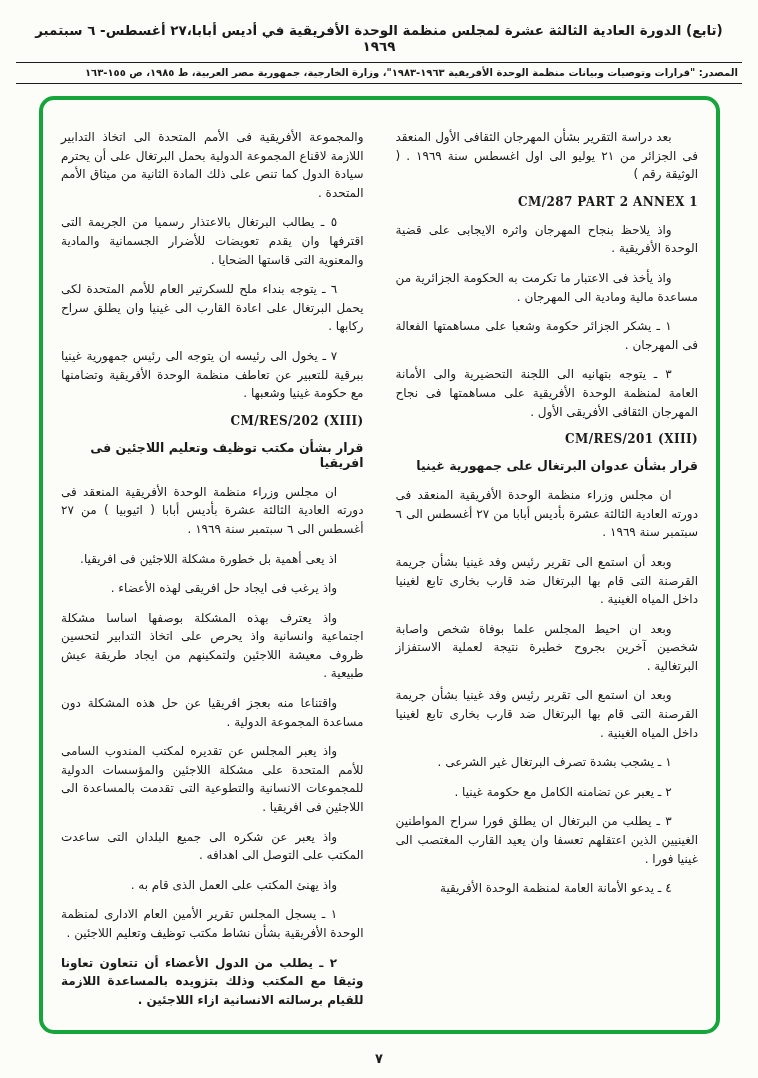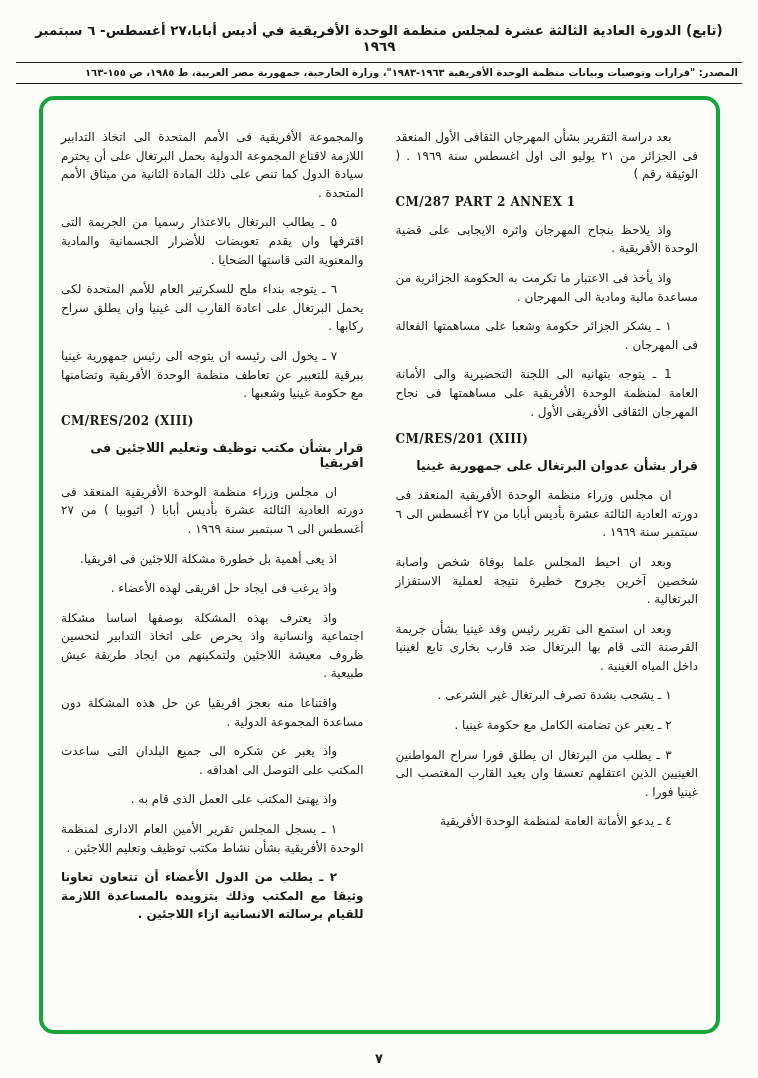--- a/index.html
+++ b/index.html
@@ -58,21 +58,21 @@
     font-size: 12px;
     line-height: 1.55;
     margin: 0 0 11px;
     text-indent: 2.2em;
   }
   .para.no-indent { text-indent: 0; }
   .para.bold { font-weight: bold; }
 
   .code {
     direction: ltr;
-    text-align: left;
+    text-align: right;
     font-family: "DejaVu Serif", serif;
     font-weight: bold;
     font-size: 12px;
     letter-spacing: 0.4px;
     margin: 2px 0 12px;
   }
   .heading {
     direction: rtl;
     text-align: right;
     font-weight: bold;
@@ -102,44 +102,46 @@
   </header>
 
   <main class="doc-frame">
 
     <section class="col">
       <p class="para">بعد دراسة التقرير بشأن المهرجان الثقافى الأول المنعقد فى الجزائر من ٢١ يوليو الى اول اغسطس سنة ١٩٦٩ . ( الوثيقة رقم )</p>
       <div class="code">CM/287 PART 2 ANNEX 1</div>
       <p class="para">واذ يلاحظ بنجاح المهرجان واثره الايجابى على قضية الوحدة الأفريقية .</p>
       <p class="para">واذ يأخذ فى الاعتبار ما تكرمت به الحكومة الجزائرية من مساعدة مالية ومادية الى المهرجان .</p>
       <p class="para">١ ـ يشكر الجزائر حكومة وشعبا على مساهمتها الفعالة فى المهرجان .</p>
-      <p class="para">1 ـ يتوجه بتهانيه الى اللجنة التحضيرية والى الأمانة العامة لمنظمة الوحدة الأفريقية على مساهمتها فى نجاح المهرجان الثقافى الأفريقى الأول .</p>
+      <p class="para">٣ ـ يتوجه بتهانيه الى اللجنة التحضيرية والى الأمانة العامة لمنظمة الوحدة الأفريقية على مساهمتها فى نجاح المهرجان الثقافى الأفريقى الأول .</p>
       <div class="code">CM/RES/201  (XIII)</div>
       <h3 class="heading">قرار بشأن عدوان البرتغال على جمهورية غينيا</h3>
       <p class="para">ان مجلس وزراء منظمة الوحدة الأفريقية المنعقد فى دورته العادية الثالثة عشرة بأديس أبابا من ٢٧ أغسطس الى ٦ سبتمبر سنة ١٩٦٩ .</p>
+      <p class="para">وبعد أن استمع الى تقرير رئيس وفد غينيا بشأن جريمة القرصنة التى قام بها البرتغال ضد قارب بخارى تابع لغينيا داخل المياه الغينية .</p>
       <p class="para">وبعد ان احيط المجلس علما بوفاة شخص واصابة شخصين آخرين بجروح خطيرة نتيجة لعملية الاستفزاز البرتغالية .</p>
       <p class="para">وبعد ان استمع الى تقرير رئيس وفد غينيا بشأن جريمة القرصنة التى قام بها البرتغال ضد قارب بخارى تابع لغينيا داخل المياه الغينية .</p>
       <p class="para">١ ـ يشجب بشدة تصرف البرتغال غير الشرعى .</p>
       <p class="para">٢ ـ يعبر عن تضامنه الكامل مع حكومة غينيا .</p>
       <p class="para">٣ ـ يطلب من البرتغال ان يطلق فورا سراح المواطنين الغينيين الذين اعتقلهم تعسفا وان يعيد القارب المغتصب الى غينيا فورا .</p>
       <p class="para">٤ ـ يدعو الأمانة العامة لمنظمة الوحدة الأفريقية</p>
     </section>
 
     <section class="col">
       <p class="para no-indent">والمجموعة الأفريقية فى الأمم المتحدة الى اتخاذ التدابير اللازمة لاقناع المجموعة الدولية بحمل البرتغال على أن يحترم سيادة الدول كما تنص على ذلك المادة الثانية من ميثاق الأمم المتحدة .</p>
       <p class="para">٥ ـ يطالب البرتغال بالاعتذار رسميا من الجريمة التى اقترفها وان يقدم تعويضات للأضرار الجسمانية والمادية والمعنوية التى قاستها الضحايا .</p>
       <p class="para">٦ ـ يتوجه بنداء ملح للسكرتير العام للأمم المتحدة لكى يحمل البرتغال على اعادة القارب الى غينيا وان يطلق سراح ركابها .</p>
       <p class="para">٧ ـ يخول الى رئيسه ان يتوجه الى رئيس جمهورية غينيا ببرقية للتعبير عن تعاطف منظمة الوحدة الأفريقية وتضامنها مع حكومة غينيا وشعبها .</p>
       <div class="code">CM/RES/202  (XIII)</div>
       <h3 class="heading">قرار بشأن مكتب توظيف وتعليم اللاجئين فى افريقيا</h3>
       <p class="para">ان مجلس وزراء منظمة الوحدة الأفريقية المنعقد فى دورته العادية الثالثة عشرة بأديس أبابا ( اثيوبيا ) من ٢٧ أغسطس الى ٦ سبتمبر سنة ١٩٦٩ .</p>
       <p class="para">اذ يعى أهمية بل خطورة مشكلة اللاجئين فى افريقيا.</p>
       <p class="para">واذ يرغب فى ايجاد حل افريقى لهذه الأعضاء .</p>
       <p class="para">واذ يعترف بهذه المشكلة بوصفها اساسا مشكلة اجتماعية وانسانية واذ يحرص على اتخاذ التدابير لتحسين ظروف معيشة اللاجئين ولتمكينهم من ايجاد طريقة عيش طبيعية .</p>
       <p class="para">واقتناعا منه بعجز افريقيا عن حل هذه المشكلة دون مساعدة المجموعة الدولية .</p>
+      <p class="para">واذ يعبر المجلس عن تقديره لمكتب المندوب السامى للأمم المتحدة على مشكلة اللاجئين والمؤسسات الدولية للمجموعات الانسانية والتطوعية التى تقدمت بالمساعدة الى اللاجئين فى افريقيا .</p>
       <p class="para">واذ يعبر عن شكره الى جميع البلدان التى ساعدت المكتب على التوصل الى اهدافه .</p>
       <p class="para">واذ يهنئ المكتب على العمل الذى قام به .</p>
       <p class="para">١ ـ يسجل المجلس تقرير الأمين العام الادارى لمنظمة الوحدة الأفريقية بشأن نشاط مكتب توظيف وتعليم اللاجئين .</p>
       <p class="para bold">٢ ـ يطلب من الدول الأعضاء أن تتعاون تعاونا وثيقا مع المكتب وذلك بتزويده بالمساعدة اللازمة للقيام برسالته الانسانية ازاء اللاجئين .</p>
     </section>
 
   </main>
 
   <footer class="page-number">٧</footer>
 

